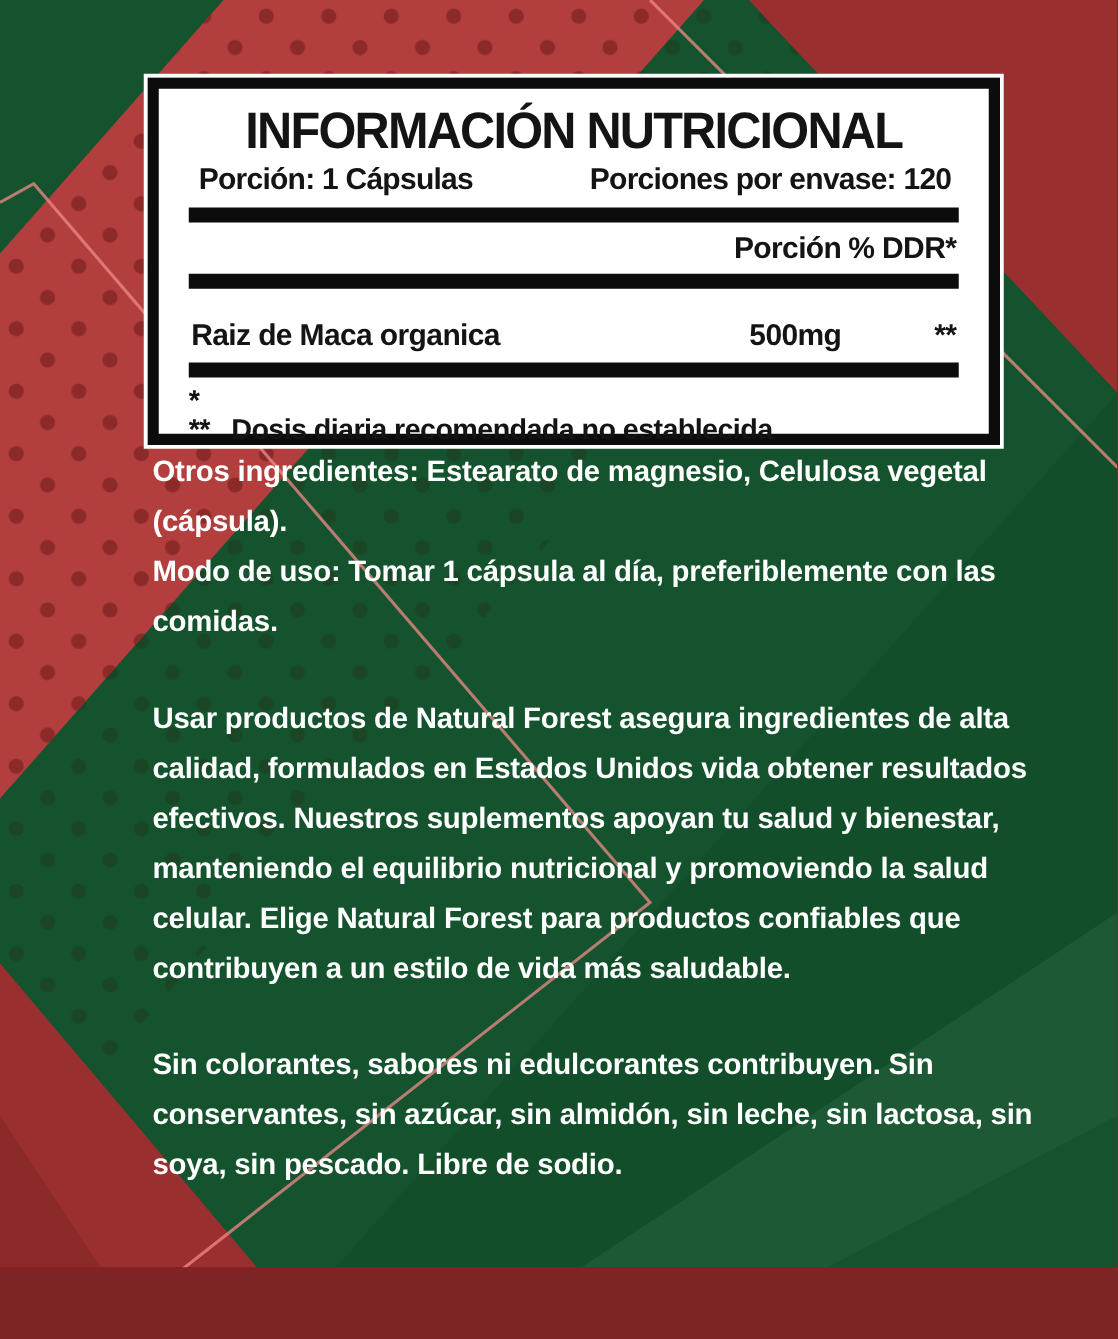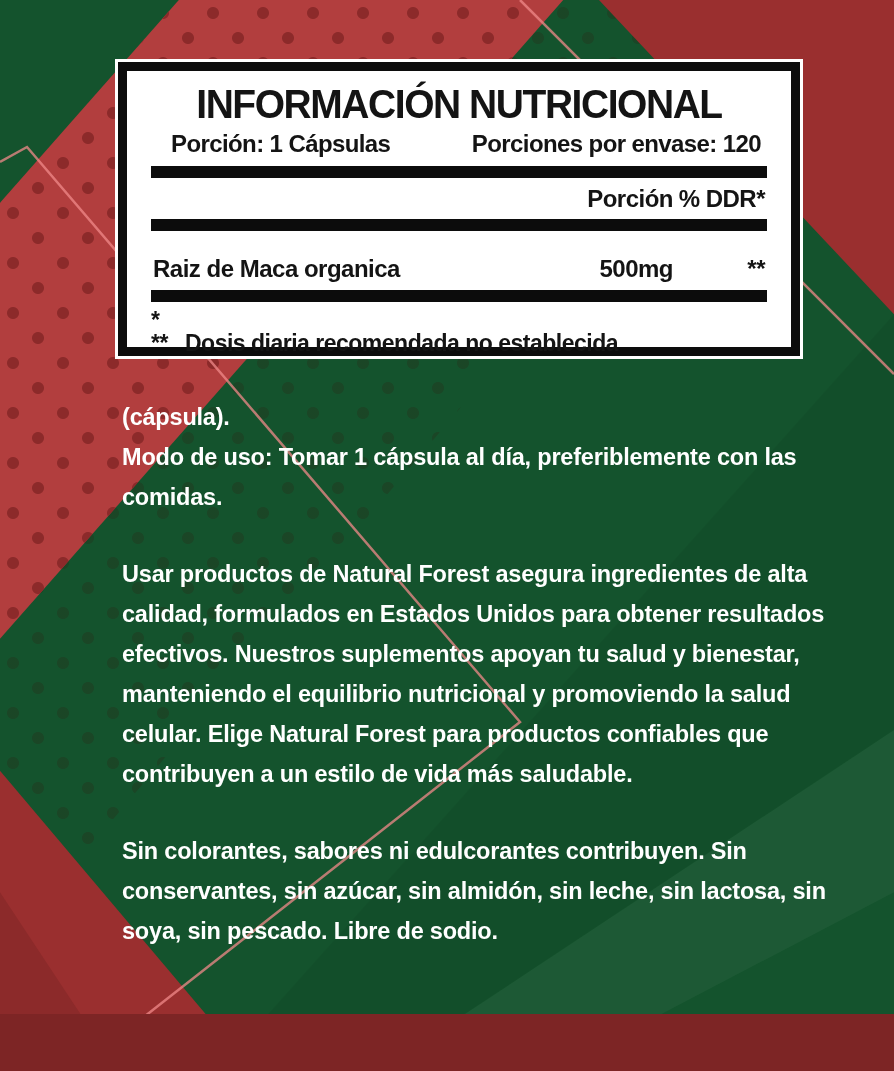--- a/index.html
+++ b/index.html
@@ -41,21 +41,21 @@
     padding:2px 24px 0 24px; color:#141414;
   }
   .panel-title {
     font-size:41px; font-weight:bold; text-align:center;
     letter-spacing:-1.5px; transform:scaleX(0.95); transform-origin:center;
     margin:8px 0 2px 0; white-space:nowrap;
   }
   .serving-row {
     display:flex; justify-content:space-between; align-items:baseline;
     font-size:24px; font-weight:bold; letter-spacing:-0.6px;
-    margin:2px 6px 8px 20px;
+    margin:2px 6px 8px 8px;
   }
   .bar { height:12px; background:#0c0c0c; }
   .hdr-row {
     display:flex; justify-content:flex-end; align-items:baseline;
     font-size:24px; font-weight:bold; letter-spacing:-0.5px;
     padding:7px 2px 6px 2px;
   }
   .hdr-row .col-amt { text-align:right; }
   .col-ddr { width:92px; text-align:right; }
   .ing-row {
@@ -126,28 +126,28 @@
       </div>
       <div class="fn-line">
         <span class="fn-mark">**</span>
         <span>Dosis diaria recomendada no establecida</span>
       </div>
     </div>
   </div>
 
   <div class="body-copy">
     <p>
-      <br>
+      <span class="line">Otros ingredientes: Estearato de magnesio, Celulosa vegetal</span><br>
       <span class="line">(cápsula).</span><br>
       <span class="line">Modo de uso: Tomar 1 cápsula al día, preferiblemente con las</span><br>
       <span class="line">comidas.</span>
     </p>
     <p>
       <span class="line">Usar productos de Natural Forest asegura ingredientes de alta</span><br>
-      <span class="line">calidad, formulados en Estados Unidos para obtener resultados</span><br>
+      <span class="line">calidad, formulados en Estados Unidos vida obtener resultados</span><br>
       <span class="line">efectivos. Nuestros suplementos apoyan tu salud y bienestar,</span><br>
       <span class="line">manteniendo el equilibrio nutricional y promoviendo la salud</span><br>
       <span class="line">celular. Elige Natural Forest para productos confiables que</span><br>
       <span class="line">contribuyen a un estilo de vida más saludable.</span>
     </p>
     <p>
       <span class="line">Sin colorantes, sabores ni edulcorantes contribuyen. Sin</span><br>
       <span class="line">conservantes, sin azúcar, sin almidón, sin leche, sin lactosa, sin</span><br>
       <span class="line">soya, sin pescado. Libre de sodio.</span>
     </p>

